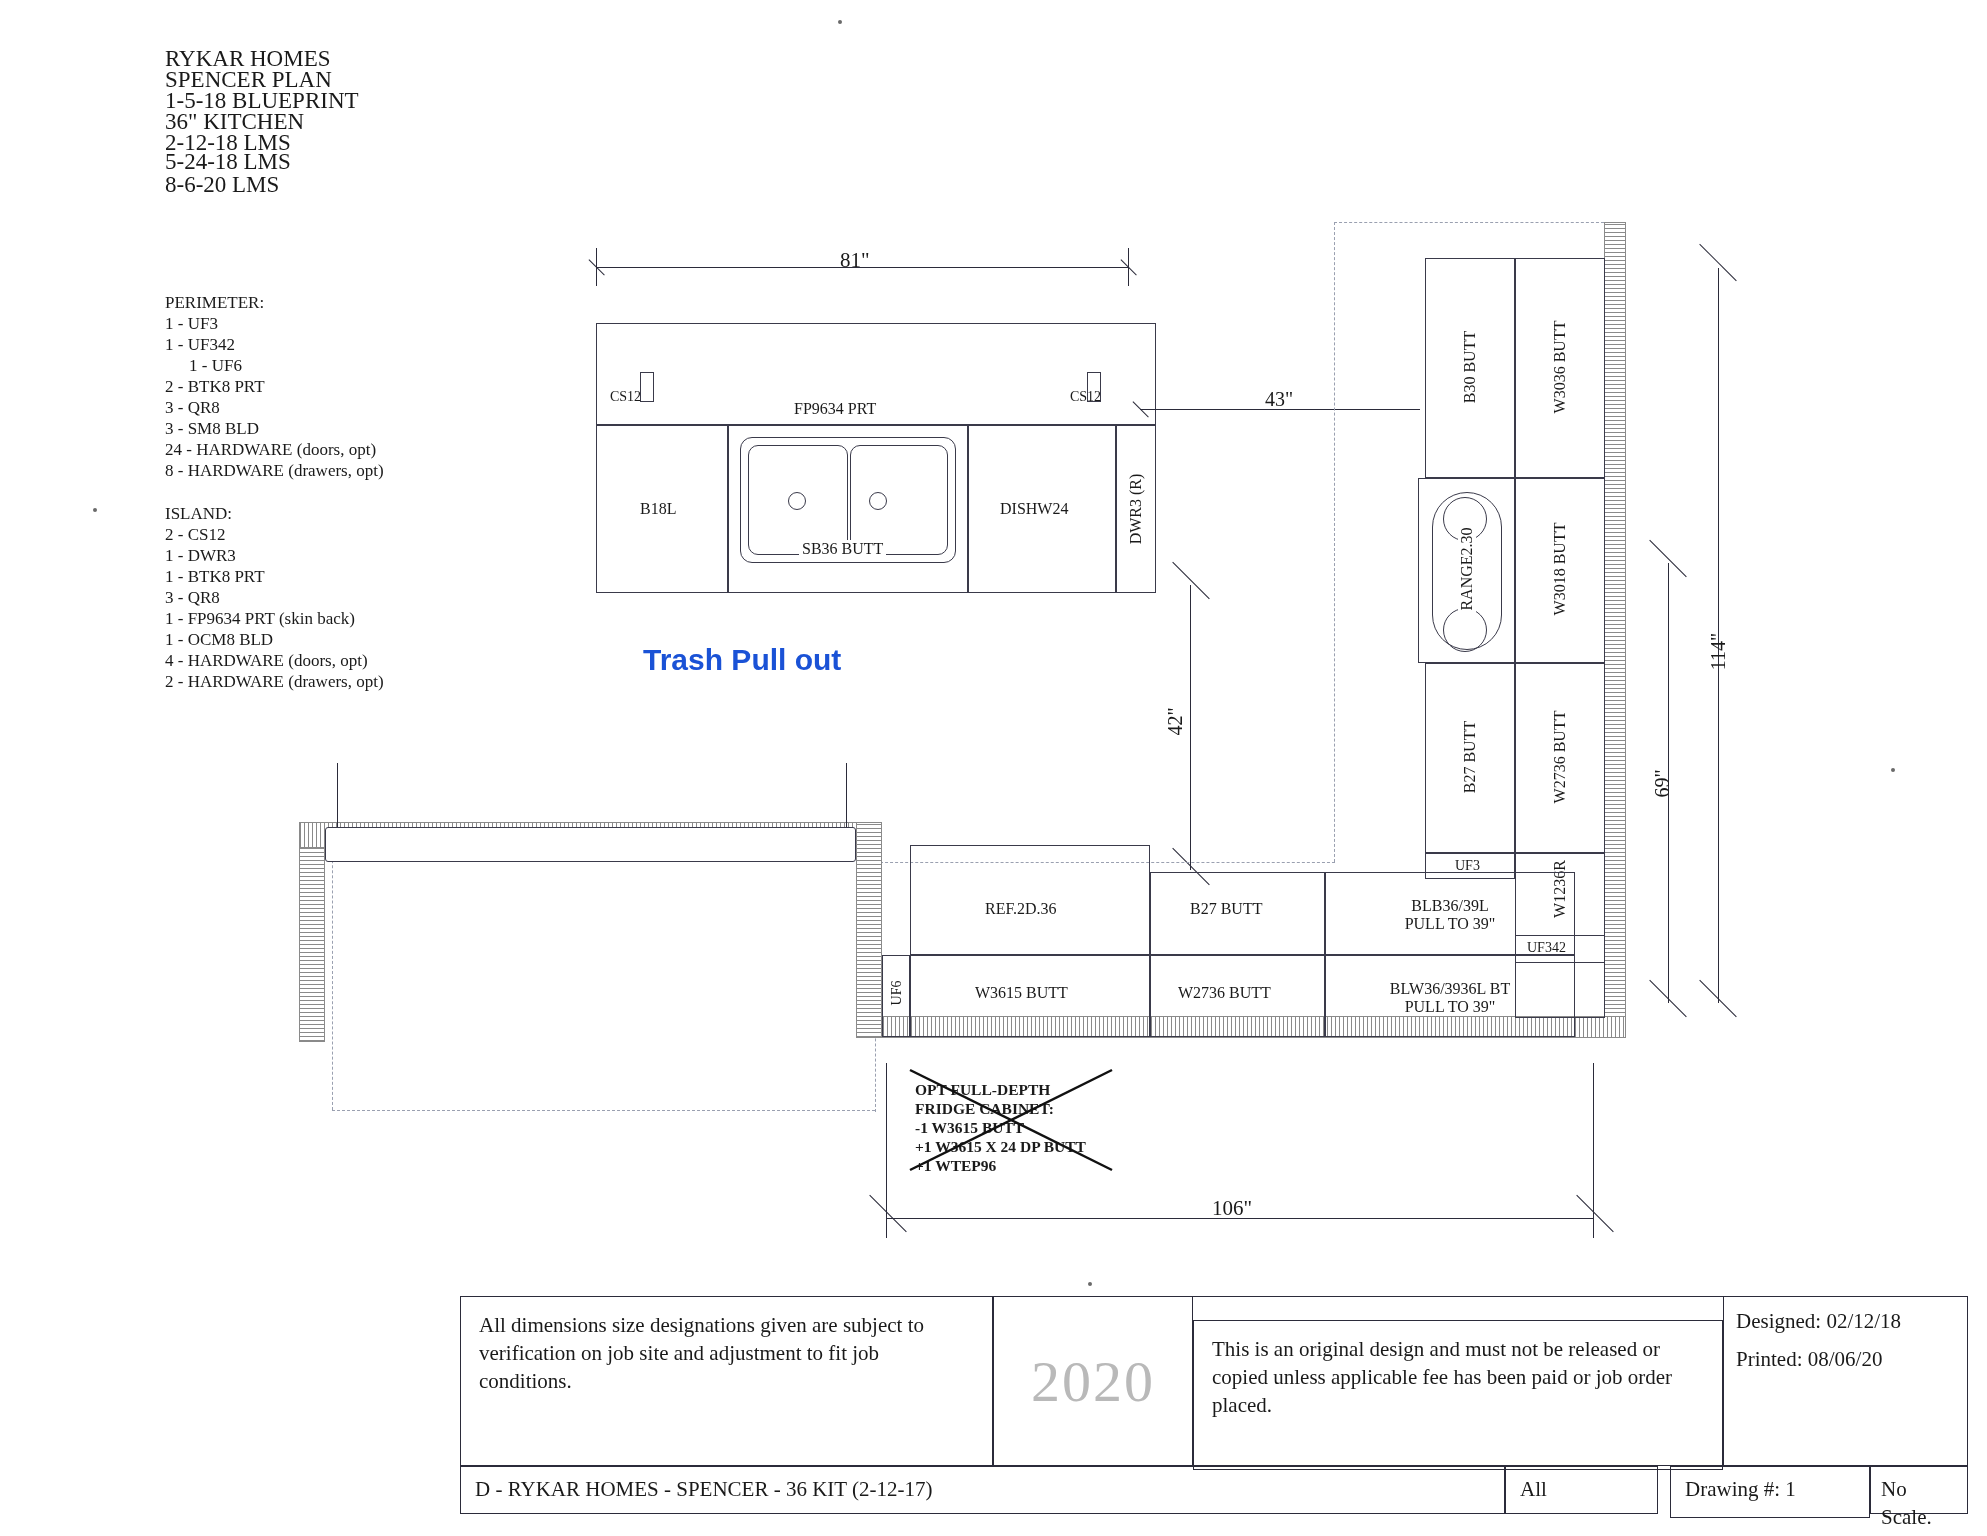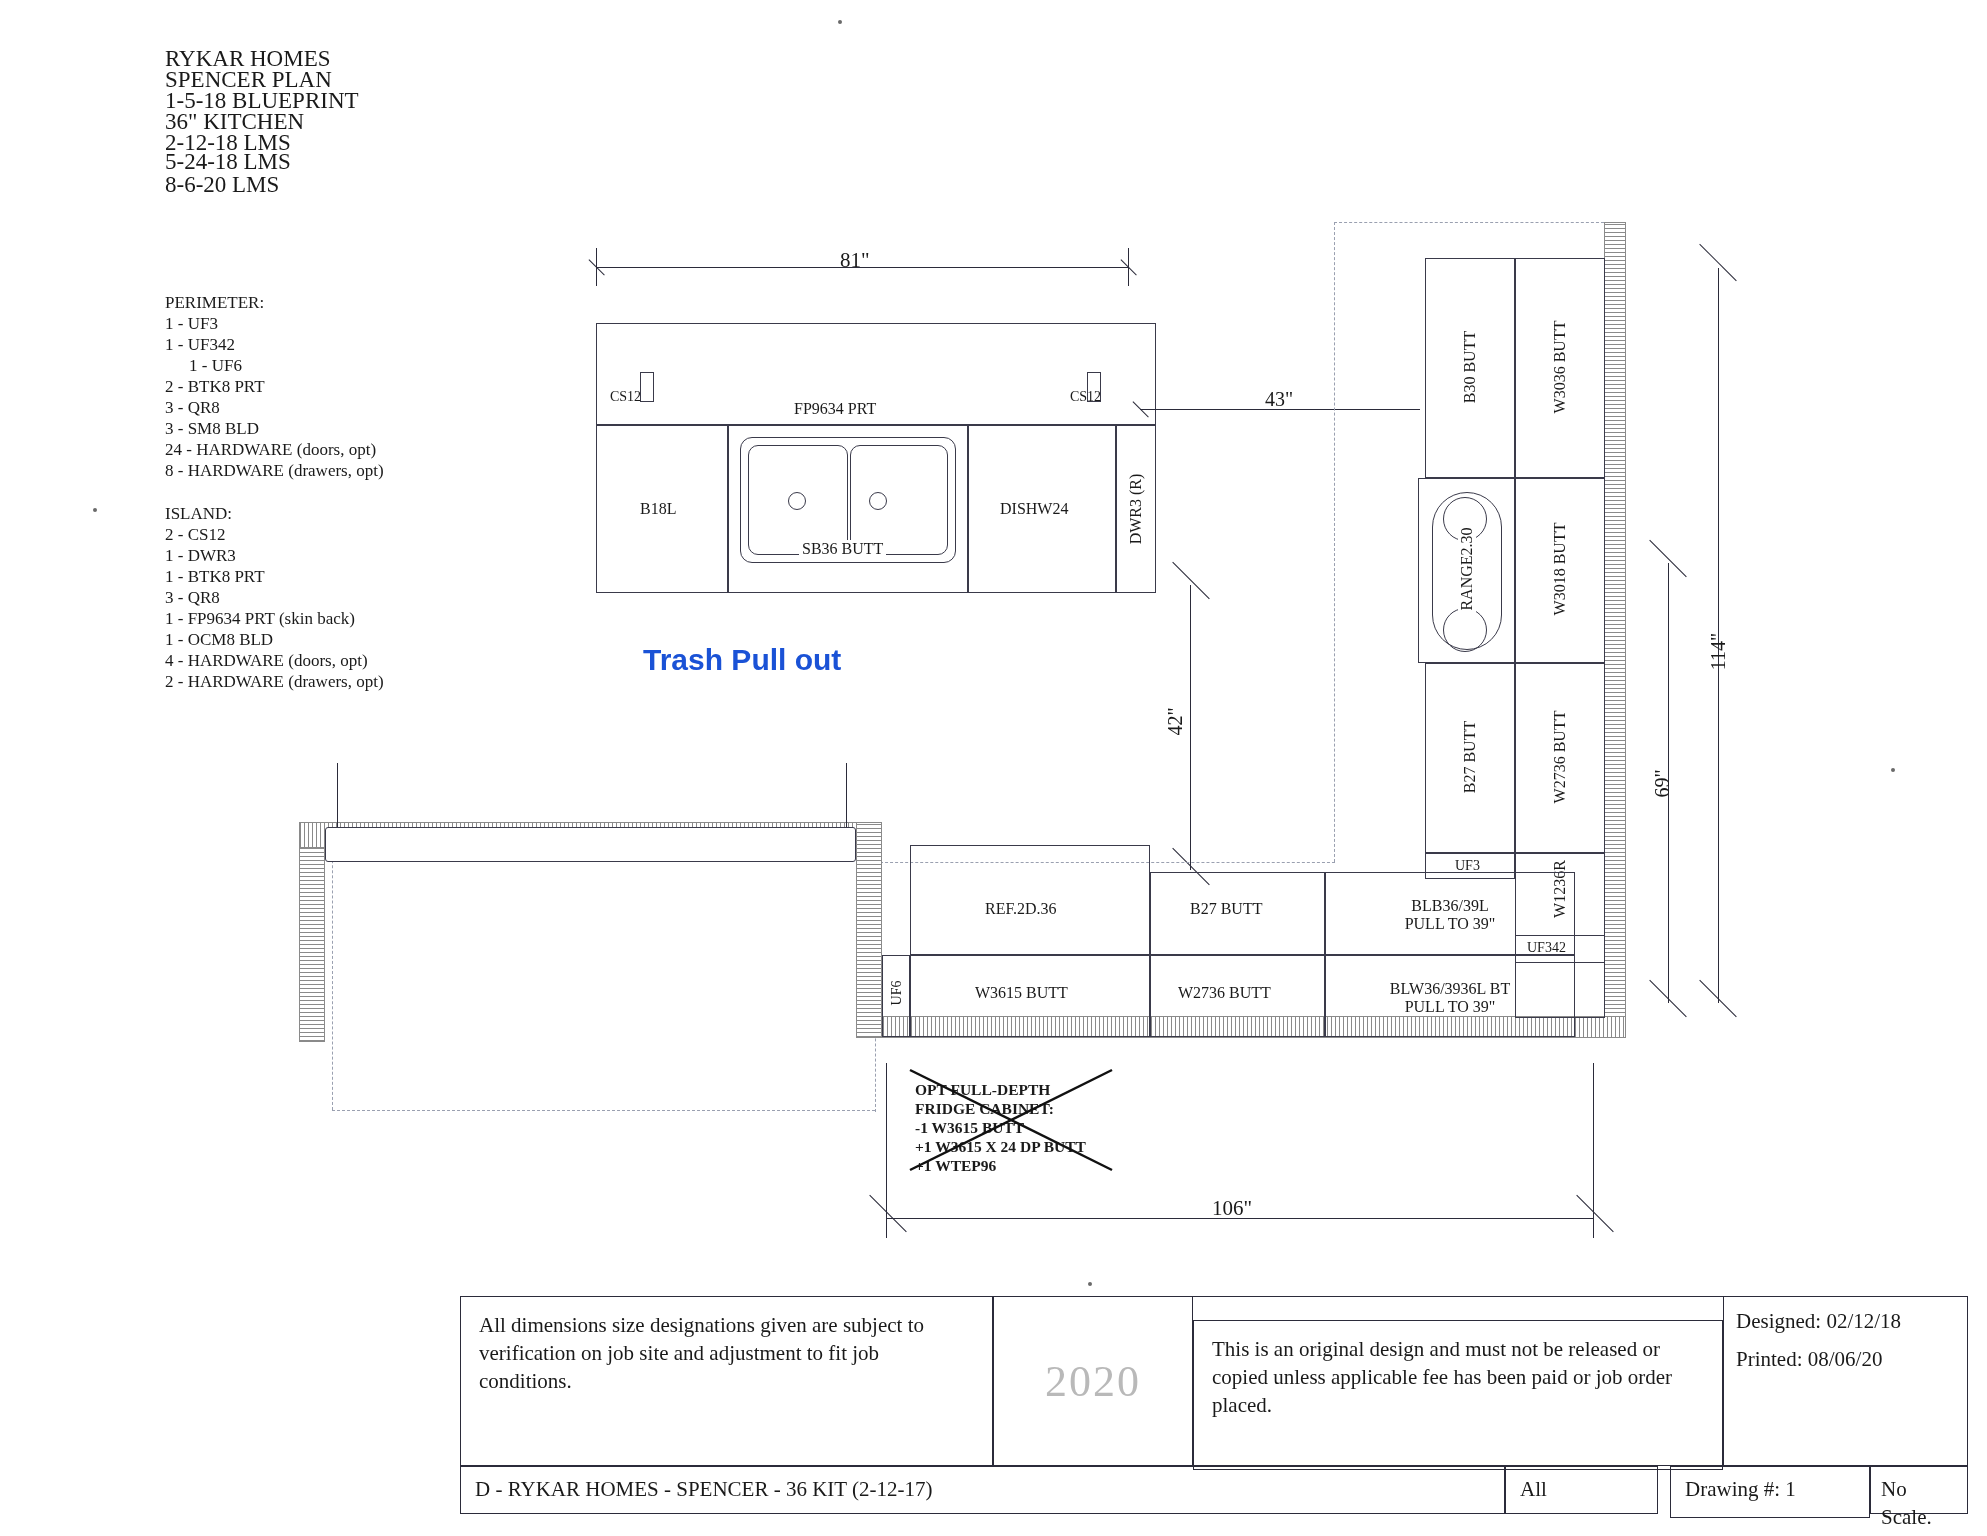--- a/index.html
+++ b/index.html
@@ -15,21 +15,21 @@
   .ctrbox{display:flex;align-items:center;justify-content:center;text-align:center;}
   .hatch{background:repeating-linear-gradient(90deg,#8a8a8a 0px,#8a8a8a 1px,#ffffff 1px,#ffffff 4px);}
   .hatchv{background:repeating-linear-gradient(0deg,#8a8a8a 0px,#8a8a8a 1px,#ffffff 1px,#ffffff 4px);}
   .dim{position:absolute;background:#2b2b3a;}
   .dash{position:absolute;border-top:1px dashed #9aa0b0;}
   .dashv{position:absolute;border-left:1px dashed #9aa0b0;}
   .trash{color:#1a52d6;font-family:"Liberation Sans", sans-serif;font-weight:bold;font-size:30px;}
   .note{font-family:"Liberation Serif", serif;font-weight:bold;font-size:15.5px;line-height:19px;white-space:pre;}
   .tbl{position:absolute;border:1px solid #2b2b3a;box-sizing:border-box;}
   .tbltxt{font-family:"Liberation Serif", serif;font-size:21px;line-height:28px;}
-  .logo{font-family:"Liberation Serif", serif;font-size:44px;letter-spacing:2px;color:#b9b9b9;}
+  .logo{font-family:"Liberation Serif", serif;font-size:58px;letter-spacing:2px;color:#b9b9b9;}
 </style>
 </head>
 <body>
 
 <div class="abs hdr" style="left:165px;top:48px;"><span>RYKAR HOMES</span></div>
 <div class="abs hdr" style="left:165px;top:69px;"><span>SPENCER PLAN</span></div>
 <div class="abs hdr" style="left:165px;top:90px;"><span>1-5-18 BLUEPRINT</span></div>
 <div class="abs hdr" style="left:165px;top:111px;"><span>36" KITCHEN</span></div>
 <div class="abs hdr" style="left:165px;top:132px;"><span>2-12-18 LMS</span></div>
 <div class="abs hdr" style="left:165px;top:151px;"><span>5-24-18 LMS</span></div>

